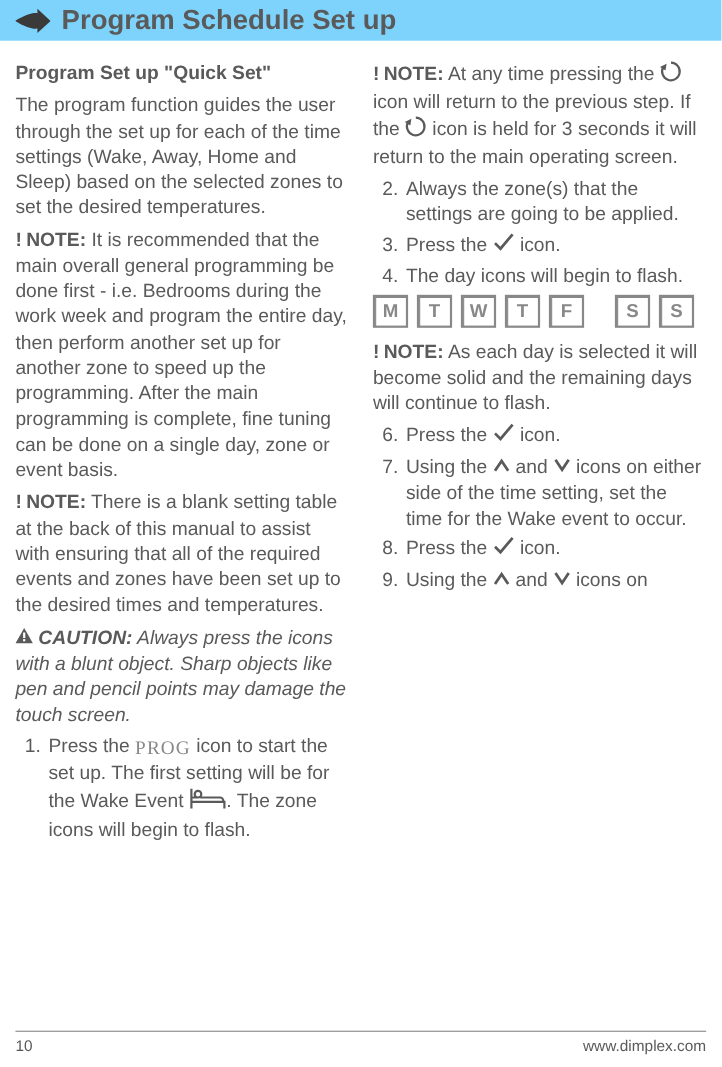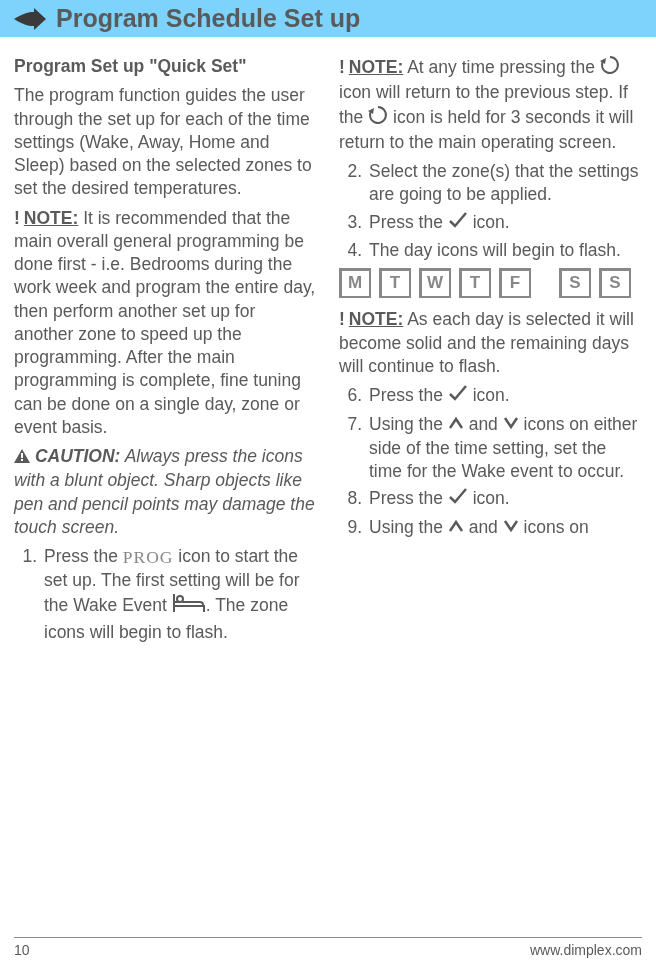--- a/index.html
+++ b/index.html
@@ -35,21 +35,21 @@
     flex: 1;
     font-size: 17.5px;
     line-height: 1.33;
     color: #5a5a5a;
   }
   .section-heading {
     font-weight: bold;
     margin-bottom: 6px;
   }
   p { margin: 0 0 6px 0; }
-  .note-label { font-weight: bold; text-decoration: underline; }
+  .note-label { font-weight: bold; }
   .caution-label { font-weight: bold; font-style: italic; }
   .italic { font-style: italic; }
   .inline-icon {
     display: inline-block;
     vertical-align: middle;
   }
   ol {
     margin: 0;
     padding-left: 28px;
   }
@@ -108,20 +108,23 @@
 <div class="content">
 
   <div class="col">
     <p class="section-heading">Program Set up "Quick Set"</p>
     <p>The program function guides the user through the set up for each of the time settings (Wake, Away, Home and Sleep) based on the selected zones to set the desired temperatures.</p>
 
     <p>
       <span class="bang">!</span><span class="note-label">NOTE:</span><span> It is recommended that the main overall general programming be done first - i.e. Bedrooms during the work week and program the entire day, then perform another set up for another zone to speed up the programming.  After the main programming is complete, fine tuning can be done on a single day, zone or event basis.</span>
     </p>
 
+    <p>
+      <span class="bang">!</span><span class="note-label">NOTE:</span><span> There is a blank setting table at the back of this manual to assist with ensuring that all of the required events and zones have been set up to the desired times and temperatures.</span>
+    </p>
 
     <p class="italic">
       <span class="inline-icon">
         <svg width="16" height="14" viewBox="0 0 16 14">
             <path d="M8 0 L16 14 L0 14 Z" fill="#5a5a5a"></path>
             <rect x="7" y="4" width="2" height="5" fill="#fff"></rect>
             <rect x="7" y="10" width="2" height="2" fill="#fff"></rect>
           </svg>
       </span>
       <span class="caution-label">CAUTION:</span><span> Always press the icons with a blunt object. Sharp objects like pen and pencil points may damage the touch screen.</span>
@@ -149,21 +152,21 @@
           </svg>
       </span><span> icon will return to the previous step.  If the </span><span class="inline-icon">
         <svg width="20" height="20" viewBox="0 0 20 20">
             <path d="M10 2 A8 8 0 1 1 3 6" fill="none" stroke="#5a5a5a" stroke-width="2"></path>
             <path d="M0 6 L6 3 L5 9 Z" fill="#5a5a5a"></path>
           </svg>
       </span><span> icon is held for 3 seconds it will return to the main operating screen.</span>
     </p>
 
     <ol start="2">
-      <li>Select the zone(s) that the settings are going to be applied.</li>
+      <li>Always the zone(s) that the settings are going to be applied.</li>
     </ol>
 
 
     <ol start="3">
       <li>
         <span>Press the </span><span class="inline-icon">
           <svg width="20" height="18" viewBox="0 0 20 18">
               <path d="M2 10 L7 15 L18 2" fill="none" stroke="#5a5a5a" stroke-width="2.5"></path>
             </svg>
         </span><span> icon.</span>

